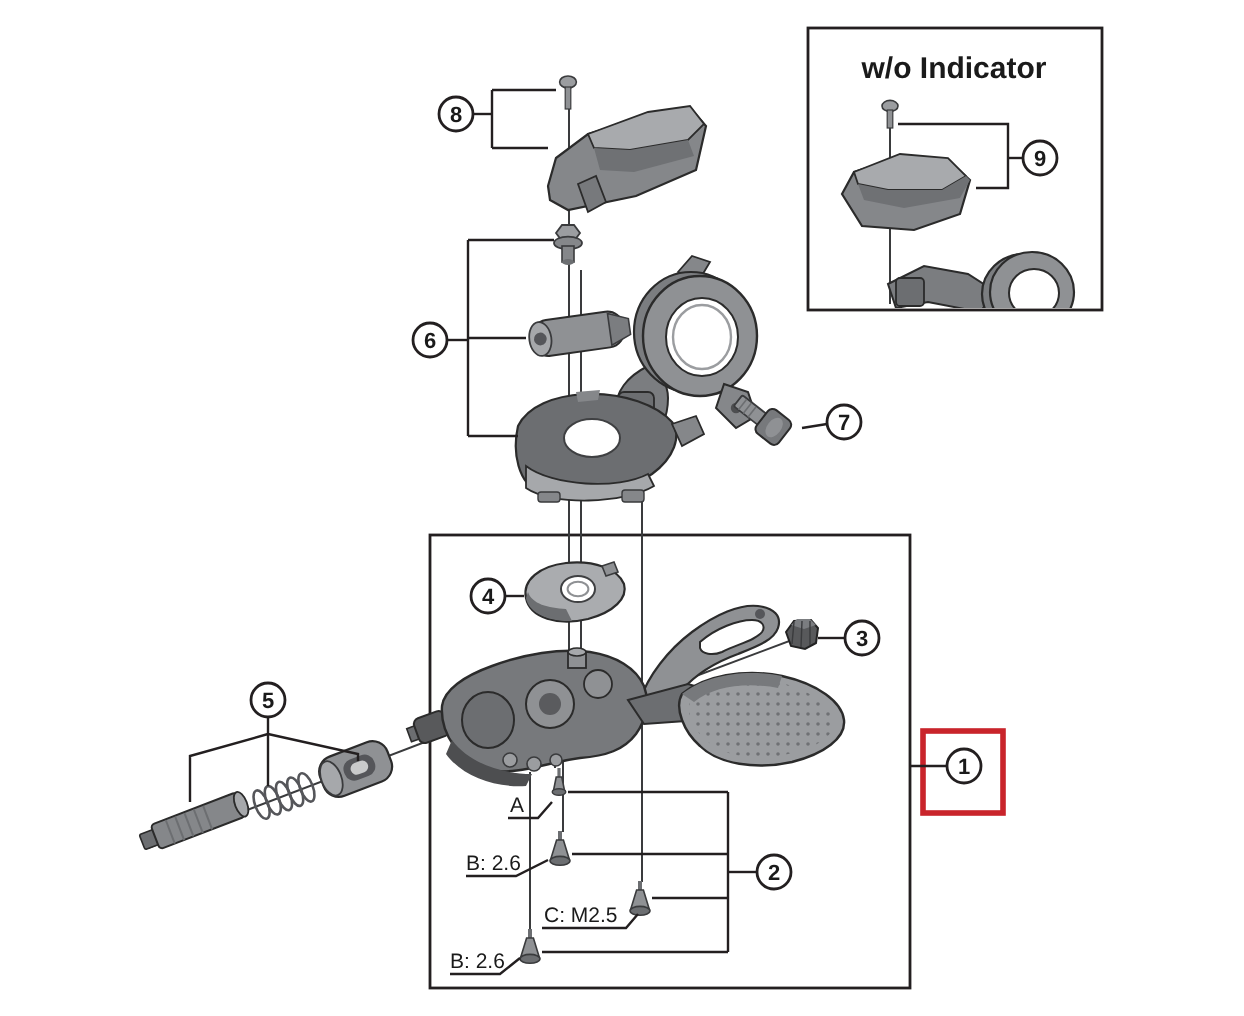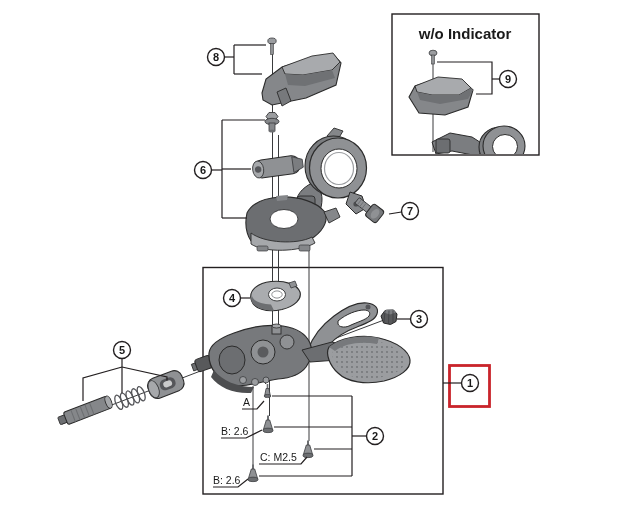--- a/index.html
+++ b/index.html
@@ -1,17 +1,17 @@
 <!DOCTYPE html>
 <html><head>
 <meta charset="utf-8">
 <style>
   html,body{margin:0;padding:0;background:#ffffff;}
   body{width:622px;height:508px;overflow:hidden;font-family:"Liberation Sans",sans-serif;}
-  .stage{position:relative;width:498px;height:508px;background:#fff;}
+  .stage{position:relative;width:498px;height:508px;background:#fff;padding-left:12px;}
   svg{display:block;}
   text{fill:#1a1a1a;}
   .callout-num{font-size:11px;font-weight:bold;text-anchor:middle;}
   .fig-title{font-size:15px;font-weight:bold;text-anchor:middle;}
   .small-label{font-size:10.5px;}
   .ln{stroke:#231f20;stroke-width:1.2;fill:none;}
   .thin{stroke:#3a3b3d;stroke-width:1;fill:none;}
   .box{fill:none;stroke:#231f20;stroke-width:1.4;}
 </style>
 </head>

